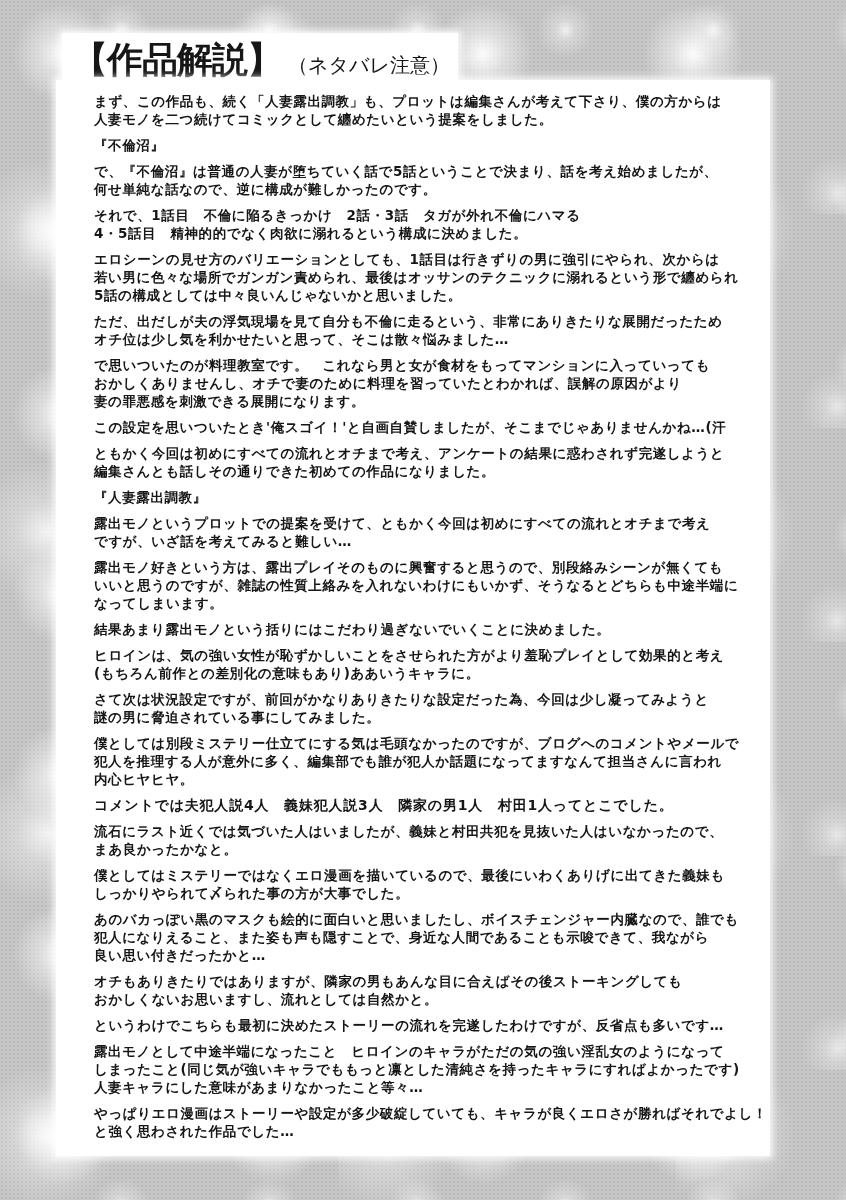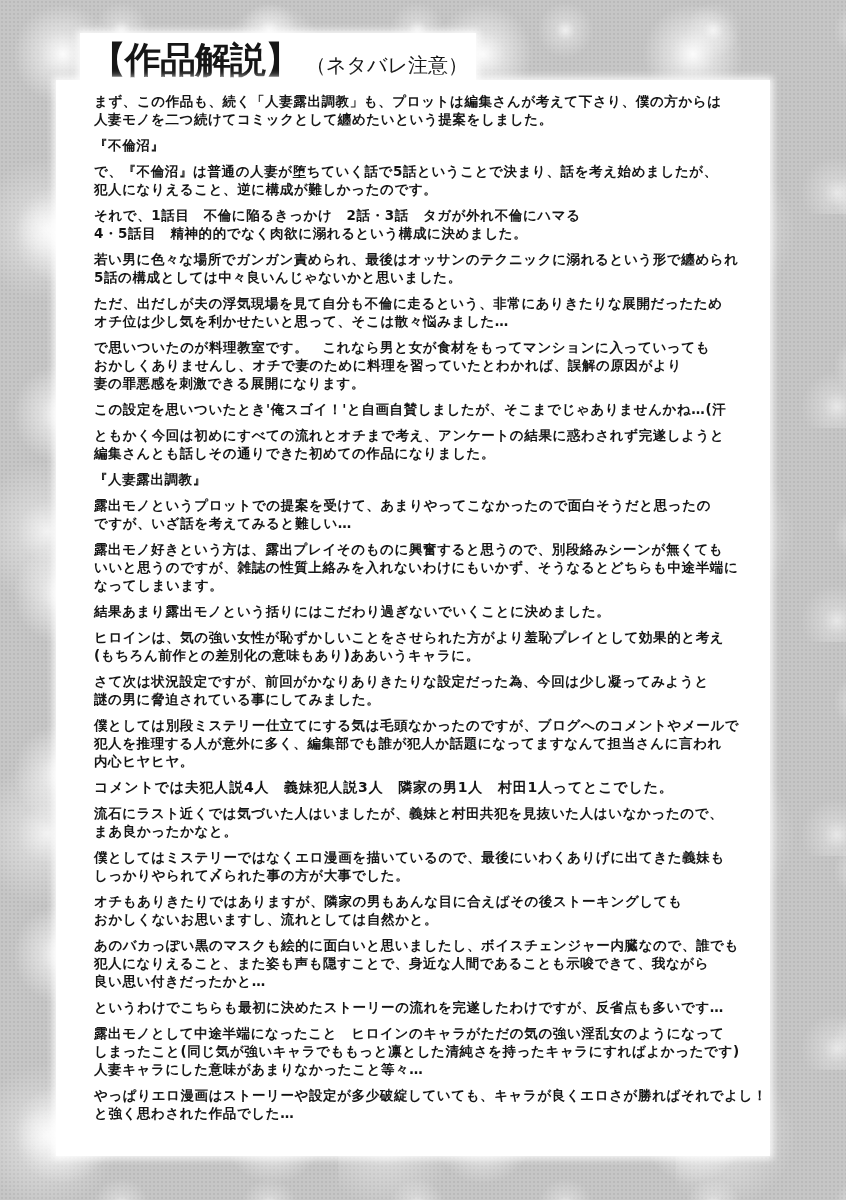--- a/index.html
+++ b/index.html
@@ -25,21 +25,21 @@
     background-size:
       210px 180px,
       264px 228px,
       338px 302px,
       148px 168px,
       186px 214px,
       4px 4px;
   }
   .title-strip{
     position:absolute;
-    left:80px; top:33px;
+    left:62px; top:33px;
     width:396px; height:48px;
     background:var(--paper);
     box-shadow:0 0 7px 3px rgba(255,255,255,.85);
     display:flex;
     align-items:flex-end;
     padding:0 8px 3px 10px;
     box-sizing:border-box;
     white-space:nowrap;
   }
   .title-main{
@@ -94,27 +94,28 @@
   <div class="content-box" id="content">
       <div class="block para">
         <div class="line">まず、この作品も、続く「人妻露出調教」も、プロットは編集さんが考えて下さり、僕の方からは</div>
         <div class="line">人妻モノを二つ続けてコミックとして纏めたいという提案をしました。</div>
       </div>
       <div class="block heading">
         <div class="line">『不倫沼』</div>
       </div>
       <div class="block para">
         <div class="line">で、『不倫沼』は普通の人妻が堕ちていく話で5話ということで決まり、話を考え始めましたが、</div>
-        <div class="line">犯人になりえること、逆に構成が難しかったのです。</div>
+        <div class="line">何せ単純な話なので、逆に構成が難しかったのです。</div>
       </div>
       <div class="block para">
         <div class="line">それで、1話目　不倫に陥るきっかけ　2話・3話　タガが外れ不倫にハマる</div>
         <div class="line">4・5話目　精神的的でなく肉欲に溺れるという構成に決めました。</div>
       </div>
       <div class="block para">
+        <div class="line">エロシーンの見せ方のバリエーションとしても、1話目は行きずりの男に強引にやられ、次からは</div>
         <div class="line">若い男に色々な場所でガンガン責められ、最後はオッサンのテクニックに溺れるという形で纏められ</div>
         <div class="line">5話の構成としては中々良いんじゃないかと思いました。</div>
       </div>
       <div class="block para">
         <div class="line">ただ、出だしが夫の浮気現場を見て自分も不倫に走るという、非常にありきたりな展開だったため</div>
         <div class="line">オチ位は少し気を利かせたいと思って、そこは散々悩みました…</div>
       </div>
       <div class="block para">
         <div class="line">で思いついたのが料理教室です。　これなら男と女が食材をもってマンションに入っていっても</div>
         <div class="line">おかしくありませんし、オチで妻のために料理を習っていたとわかれば、誤解の原因がより</div>
@@ -124,21 +125,21 @@
         <div class="line">この設定を思いついたとき'俺スゴイ！'と自画自賛しましたが、そこまでじゃありませんかね…(汗</div>
       </div>
       <div class="block para">
         <div class="line">ともかく今回は初めにすべての流れとオチまで考え、アンケートの結果に惑わされず完遂しようと</div>
         <div class="line">編集さんとも話しその通りできた初めての作品になりました。</div>
       </div>
       <div class="block heading">
         <div class="line">『人妻露出調教』</div>
       </div>
       <div class="block para">
-        <div class="line">露出モノというプロットでの提案を受けて、あまりやってこなかったので面白そうだと思ったの</div>
+        <div class="line">露出モノというプロットでの提案を受けて、ともかく今回は初めにすべての流れとオチまで考え</div>
         <div class="line">ですが、いざ話を考えてみると難しい…</div>
       </div>
       <div class="block para">
         <div class="line">露出モノ好きという方は、露出プレイそのものに興奮すると思うので、別段絡みシーンが無くても</div>
         <div class="line">いいと思うのですが、雑誌の性質上絡みを入れないわけにもいかず、そうなるとどちらも中途半端に</div>
         <div class="line">なってしまいます。</div>
       </div>
       <div class="block para">
         <div class="line">結果あまり露出モノという括りにはこだわり過ぎないでいくことに決めました。</div>
       </div>
@@ -160,27 +161,27 @@
       </div>
       <div class="block para">
         <div class="line">流石にラスト近くでは気づいた人はいましたが、義妹と村田共犯を見抜いた人はいなかったので、</div>
         <div class="line">まあ良かったかなと。</div>
       </div>
       <div class="block para">
         <div class="line">僕としてはミステリーではなくエロ漫画を描いているので、最後にいわくありげに出てきた義妹も</div>
         <div class="line">しっかりやられて〆られた事の方が大事でした。</div>
       </div>
       <div class="block para">
-        <div class="line">オチもありきたりではありますが、隣家の男もあんな目に合えばその後ストーキングしても</div>
-        <div class="line">おかしくないお思いますし、流れとしては自然かと。</div>
-      </div>
-      <div class="block para">
         <div class="line">あのバカっぽい黒のマスクも絵的に面白いと思いましたし、ボイスチェンジャー内臓なので、誰でも</div>
         <div class="line">犯人になりえること、また姿も声も隠すことで、身近な人間であることも示唆できて、我ながら</div>
         <div class="line">良い思い付きだったかと…</div>
+      </div>
+      <div class="block para">
+        <div class="line">オチもありきたりではありますが、隣家の男もあんな目に合えばその後ストーキングしても</div>
+        <div class="line">おかしくないお思いますし、流れとしては自然かと。</div>
       </div>
       <div class="block para">
         <div class="line">というわけでこちらも最初に決めたストーリーの流れを完遂したわけですが、反省点も多いです…</div>
       </div>
       <div class="block para">
         <div class="line">露出モノとして中途半端になったこと　ヒロインのキャラがただの気の強い淫乱女のようになって</div>
         <div class="line">しまったこと(同じ気が強いキャラでももっと凛とした清純さを持ったキャラにすればよかったです)</div>
         <div class="line">人妻キャラにした意味があまりなかったこと等々…</div>
       </div>
       <div class="block para">

